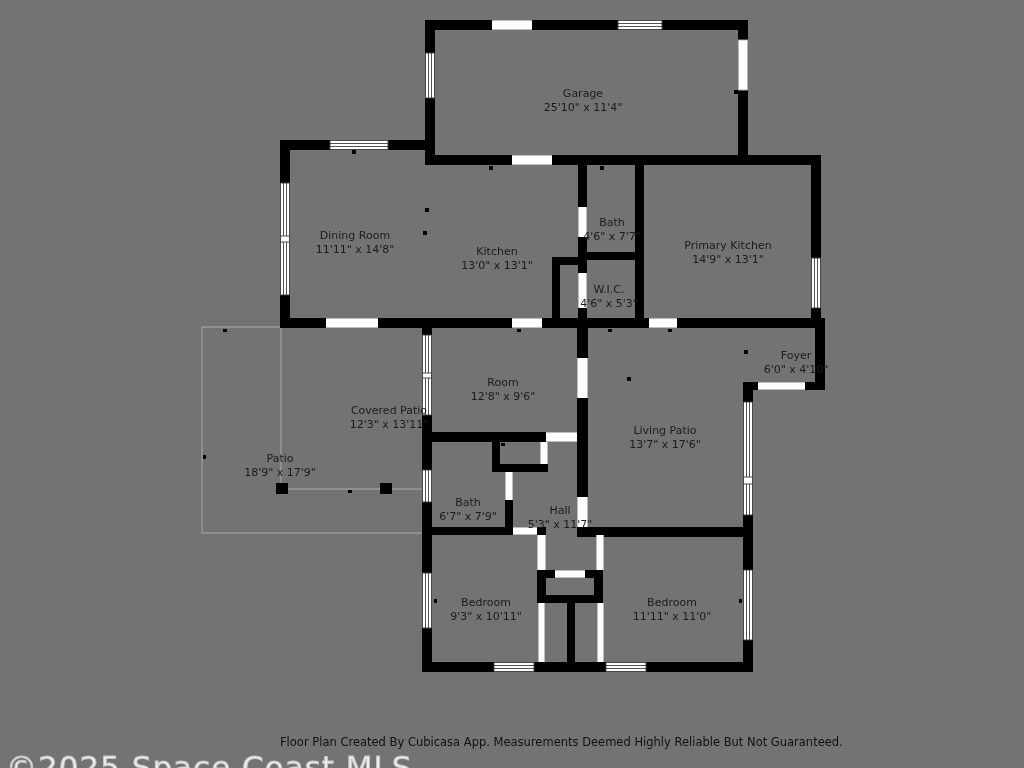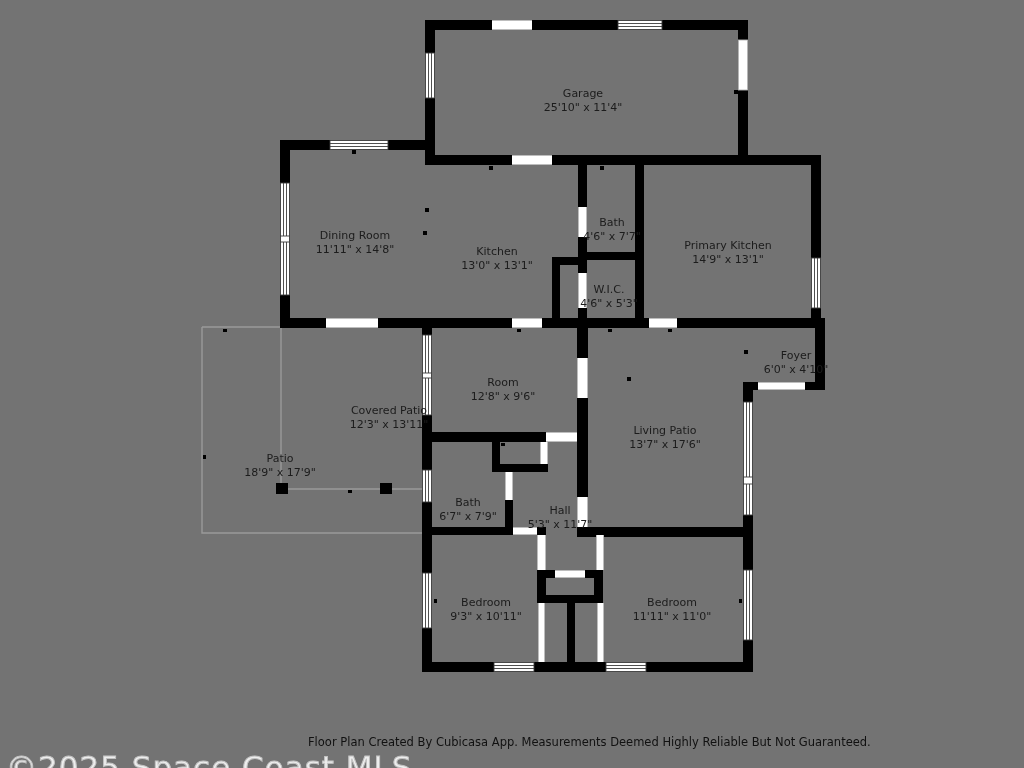--- a/index.html
+++ b/index.html
@@ -5,21 +5,21 @@
   html,body{margin:0;padding:0;background:#fff;}
   #canvas{position:relative;width:1024px;height:768px;background:#737373;overflow:hidden;
           font-family:"DejaVu Sans","Liberation Sans",sans-serif;}
   #plan-svg{position:absolute;left:0;top:0;}
   .room-label{position:absolute;transform:translateX(-50%);text-align:center;
               color:#1c1c1c;font-size:11px;line-height:13.5px;white-space:nowrap;}
   .room-label .rname{display:block;}
   .room-label .rdims{display:block;}
   #watermark{position:absolute;left:6px;top:749px;font-size:31px;letter-spacing:1px;
              color:#eeeeee;-webkit-text-stroke:1px #c2c2c2;white-space:nowrap;}
-  #footer-note{position:absolute;left:280px;top:735px;font-size:11.5px;color:#111;white-space:nowrap;margin-left:28px;}
+  #footer-note{position:absolute;left:280px;top:735px;font-size:11.5px;color:#111;white-space:nowrap;}
 </style>
 </head>
 <body>
 
 <div id="canvas">
 
   <svg id="plan-svg" width="1024" height="768" viewBox="0 0 1024 768" xmlns="http://www.w3.org/2000/svg">
 
     <g stroke="#9a9a9a" stroke-width="1.4" fill="none">
       <polyline points="202,327 202,533 428,533"></polyline>

